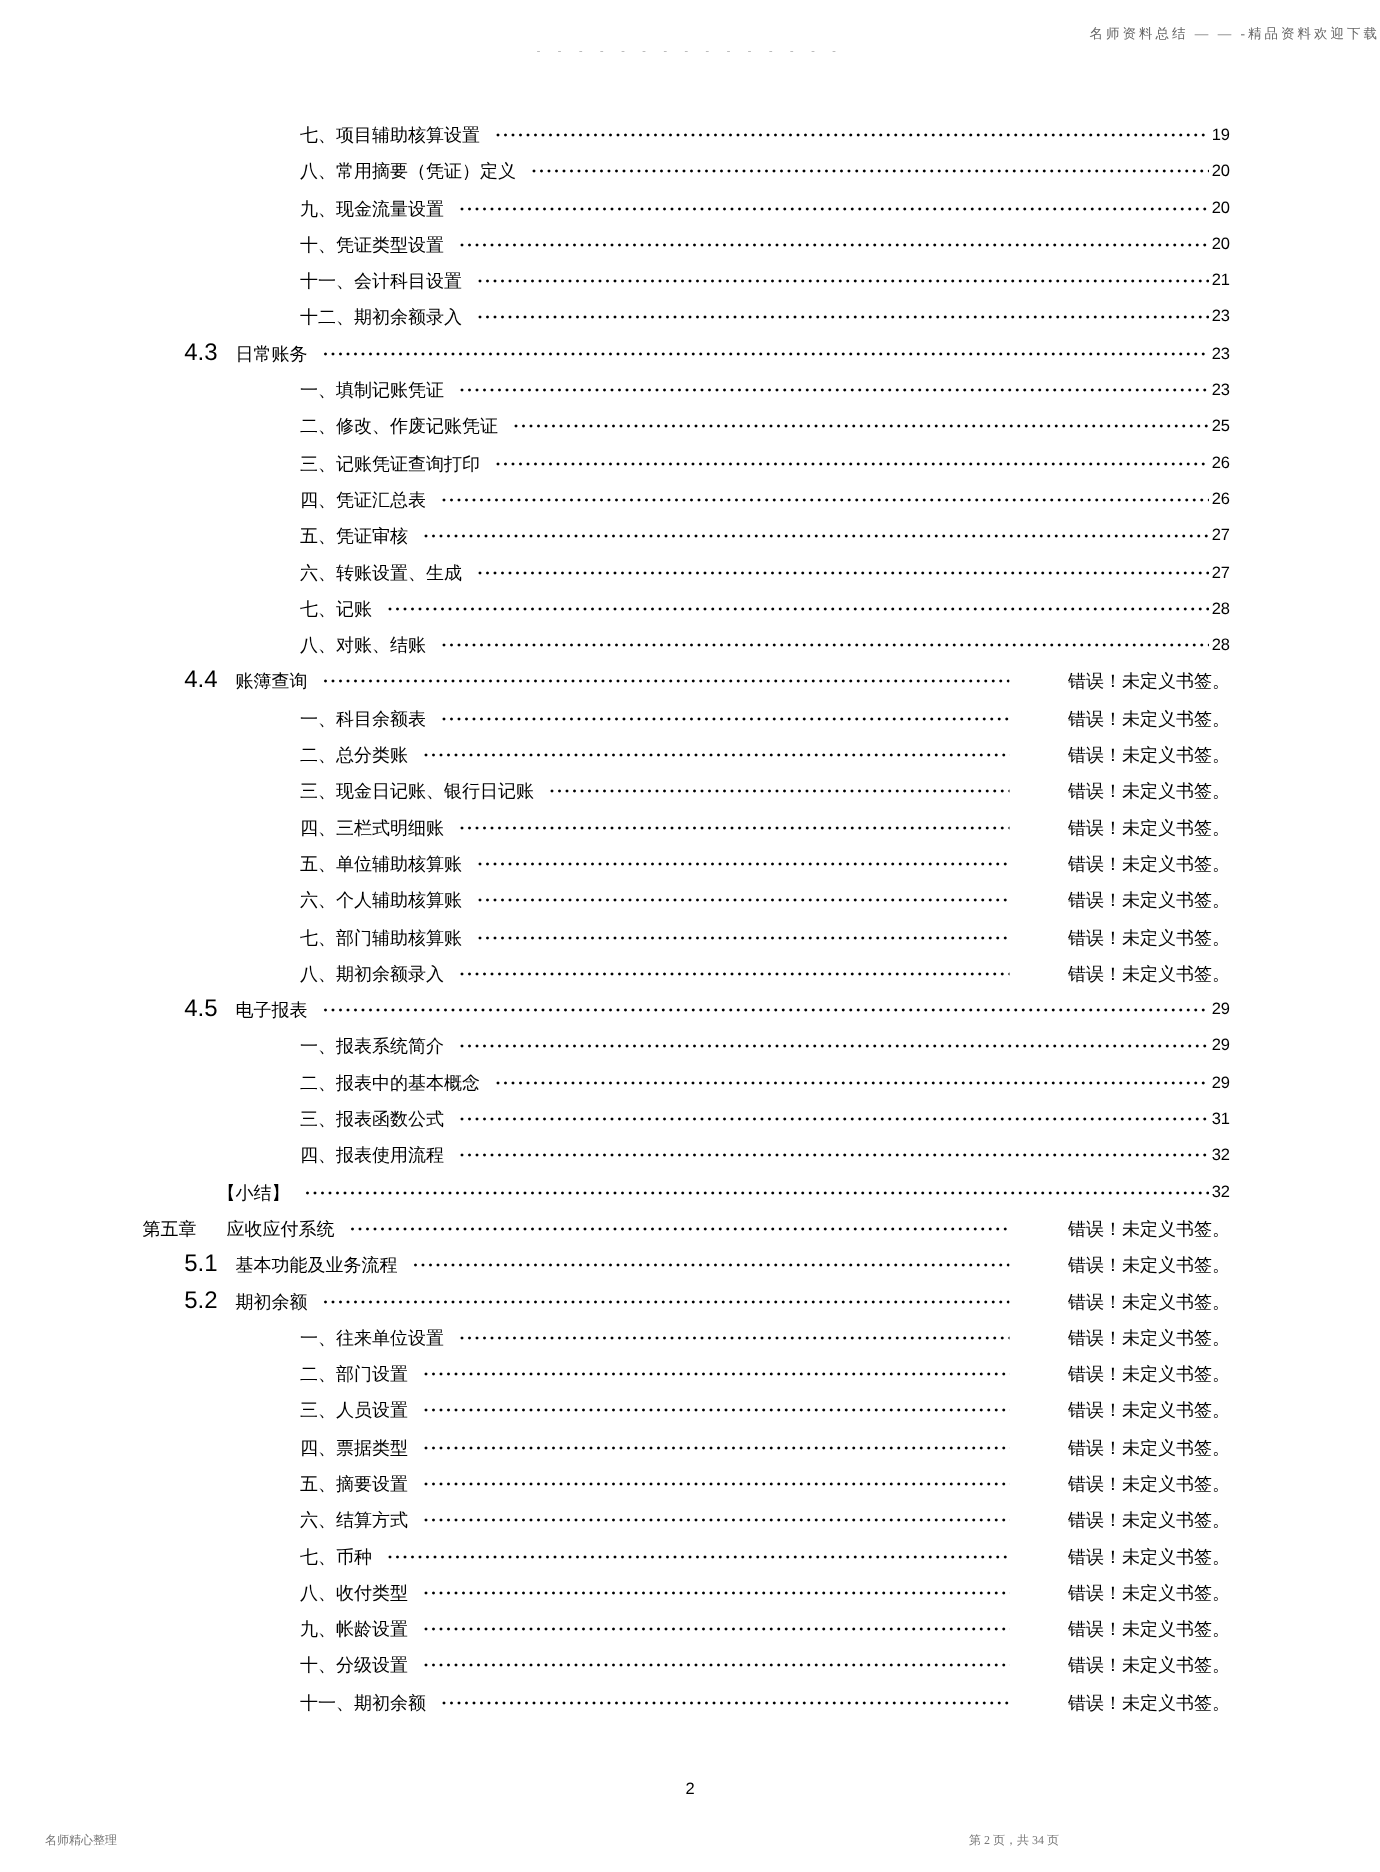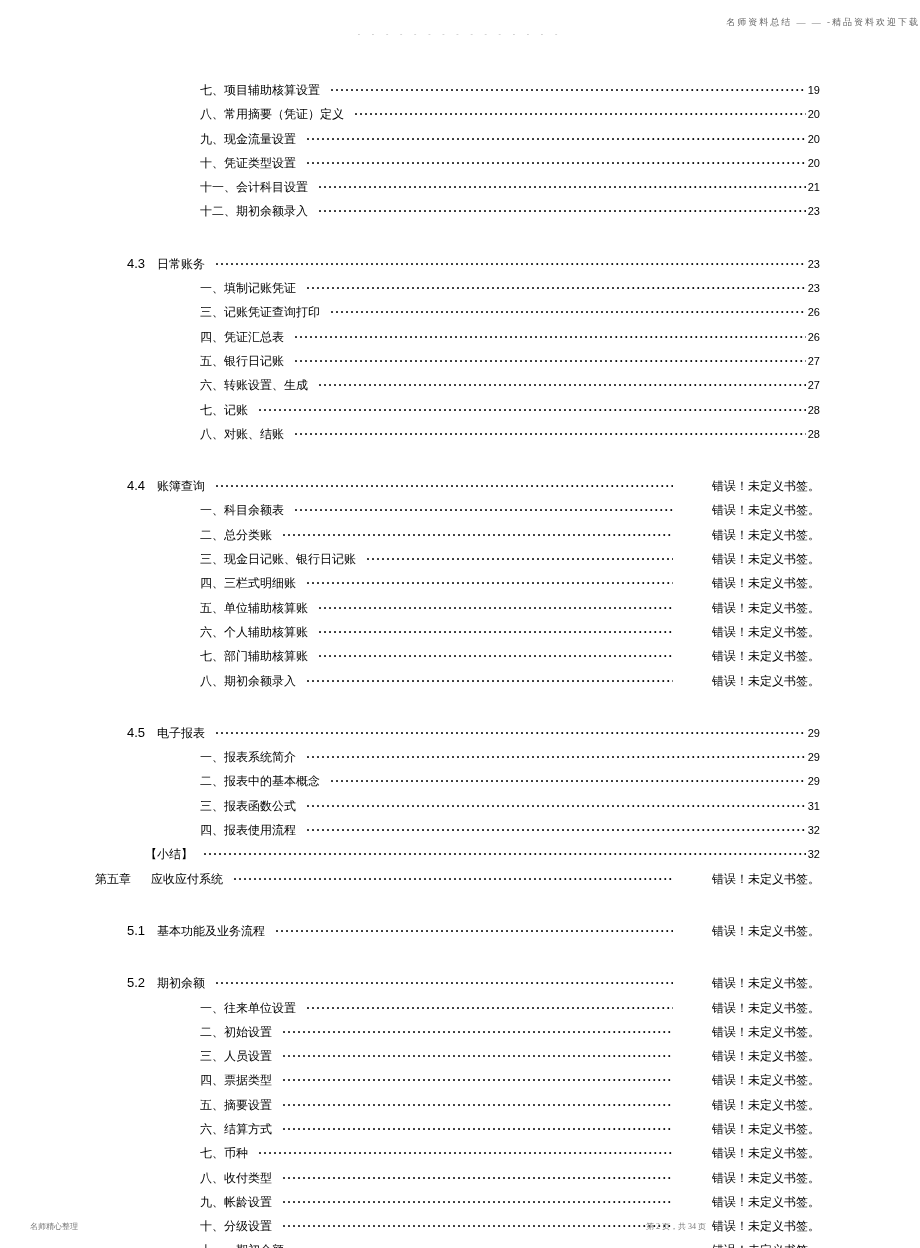--- a/index.html
+++ b/index.html
@@ -29,21 +29,21 @@
   }
   .content {
     margin: 40px 100px 0 95px;
   }
   .toc-row {
     display: flex;
     align-items: flex-end;
     line-height: 24.3px;
     white-space: nowrap;
   }
-  .indent-sec { width: 50px; flex-shrink: 0; text-align: right; padding-right: 12px; font-family: Arial, sans-serif; font-size: 13px; margin-top: 28px; }
+  .indent-sec { width: 50px; flex-shrink: 0; text-align: right; padding-right: 12px; font-family: Arial, sans-serif; font-size: 16px; }
   .indent-sub { width: 105px; flex-shrink: 0; }
   .chapter-label { flex-shrink: 0; padding-right: 20px; }
   .title { flex-shrink: 0; padding-right: 10px; }
   .dots {
     flex: 1;
     overflow: hidden;
     font-weight: bold;
     letter-spacing: 1px;
   }
   .dots::before {
@@ -120,33 +120,39 @@
       <span class="page-ref">23</span>
     </div>
     <div class="toc-row">
       <span class="indent-sub"></span>
       <span class="title">一、填制记账凭证</span>
       <span class="dots"></span>
       <span class="page-ref">23</span>
     </div>
     <div class="toc-row">
       <span class="indent-sub"></span>
+      <span class="title">二、修改、作废记账凭证</span>
+      <span class="dots"></span>
+      <span class="page-ref">25</span>
+    </div>
+    <div class="toc-row">
+      <span class="indent-sub"></span>
       <span class="title">三、记账凭证查询打印</span>
       <span class="dots"></span>
       <span class="page-ref">26</span>
     </div>
     <div class="toc-row">
       <span class="indent-sub"></span>
       <span class="title">四、凭证汇总表</span>
       <span class="dots"></span>
       <span class="page-ref">26</span>
     </div>
     <div class="toc-row">
       <span class="indent-sub"></span>
-      <span class="title">五、银行日记账</span>
+      <span class="title">五、凭证审核</span>
       <span class="dots"></span>
       <span class="page-ref">27</span>
     </div>
     <div class="toc-row">
       <span class="indent-sub"></span>
       <span class="title">六、转账设置、生成</span>
       <span class="dots"></span>
       <span class="page-ref">27</span>
     </div>
     <div class="toc-row">
@@ -269,21 +275,21 @@
       <span class="page-ref cn">错误！未定义书签。</span>
     </div>
     <div class="toc-row">
       <span class="indent-sub"></span>
       <span class="title">一、往来单位设置</span>
       <span class="dots"></span>
       <span class="page-ref cn">错误！未定义书签。</span>
     </div>
     <div class="toc-row">
       <span class="indent-sub"></span>
-      <span class="title">二、初始设置</span>
+      <span class="title">二、部门设置</span>
       <span class="dots"></span>
       <span class="page-ref cn">错误！未定义书签。</span>
     </div>
     <div class="toc-row">
       <span class="indent-sub"></span>
       <span class="title">三、人员设置</span>
       <span class="dots"></span>
       <span class="page-ref cn">错误！未定义书签。</span>
     </div>
     <div class="toc-row">

